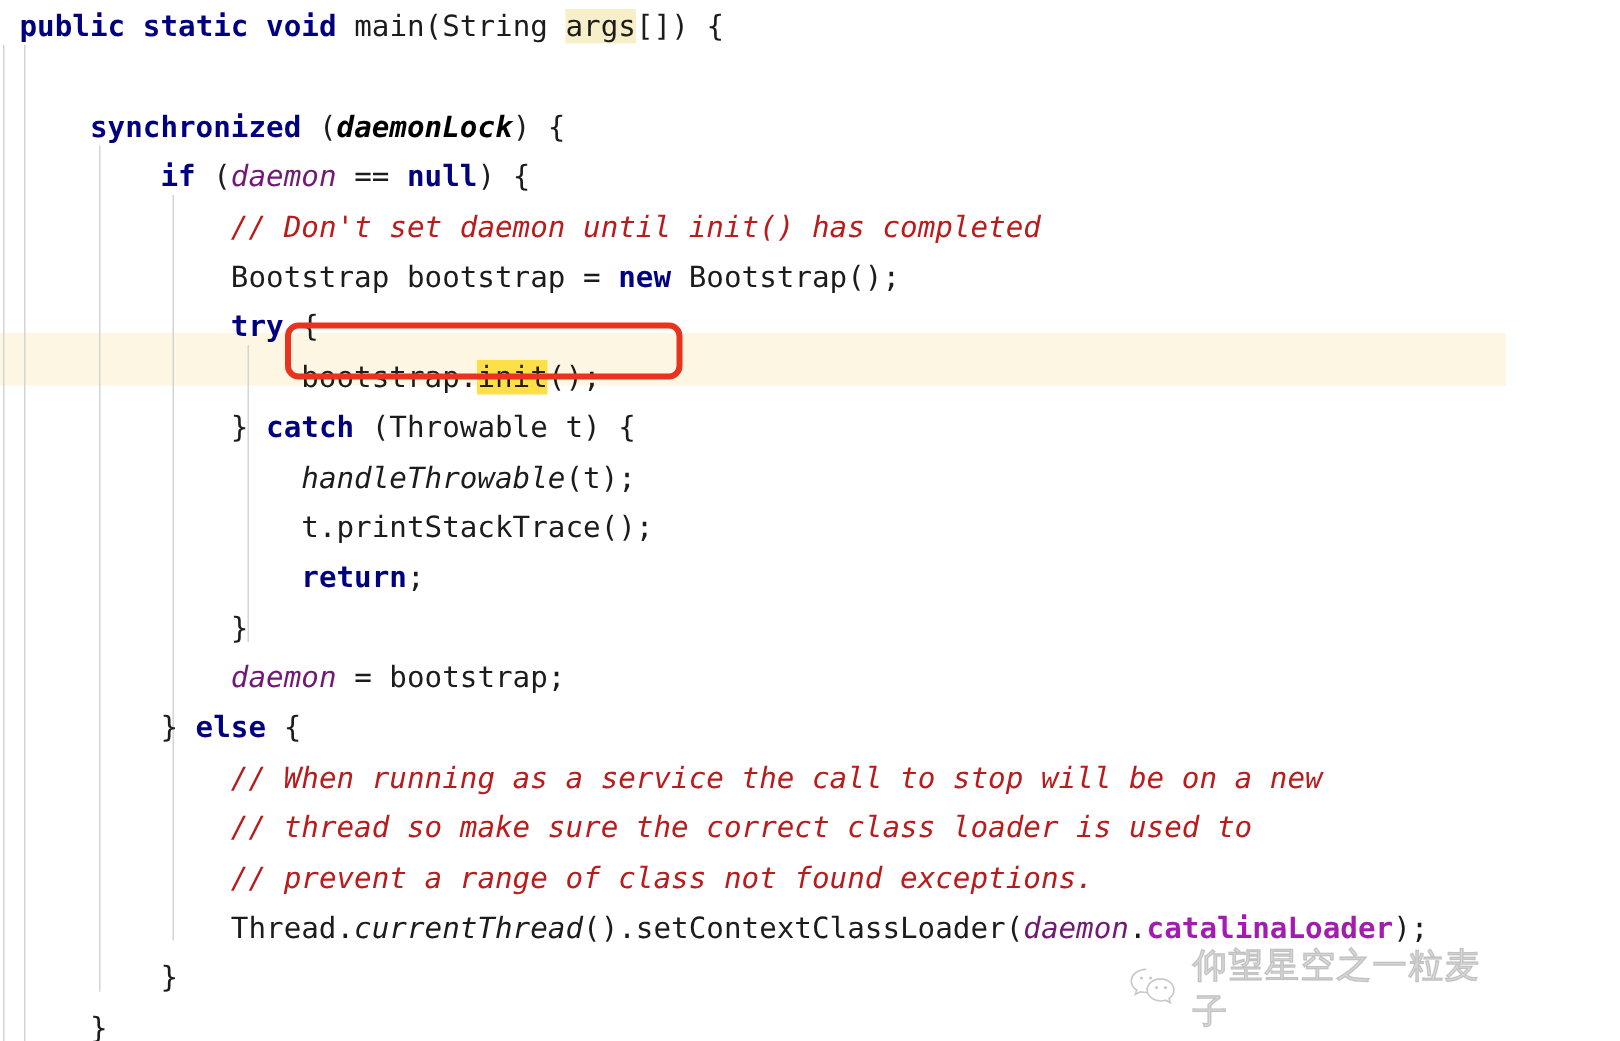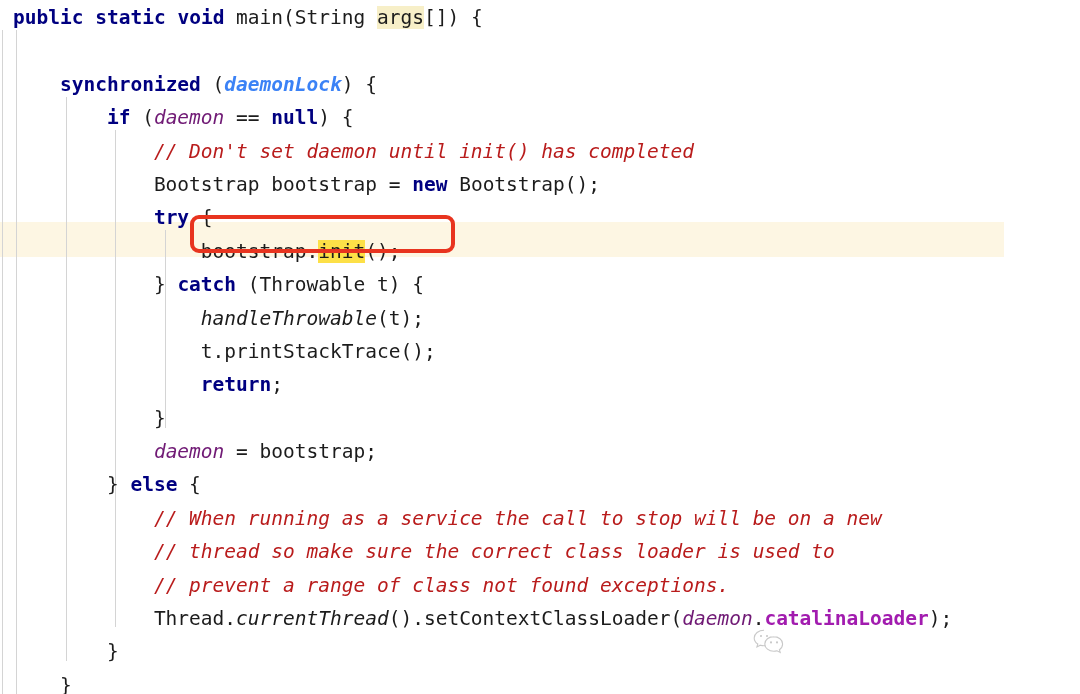--- a/index.html
+++ b/index.html
@@ -55,21 +55,21 @@
   .ln {
     height: 33.4px;
     padding-left: 13px;
     white-space: pre;
   }
 
   
   .kw       { color: #000080; font-weight: bold; }
   .cm       { color: #b91c1c; font-style: italic; }
   .sfield   { color: #701a75; font-style: italic; }
-  .sfieldb  { color: #3b82f6; font-style: italic; font-weight: bold; }
+  .sfieldb  { color: #000000; font-style: italic; font-weight: bold; }
   .sfieldbb { color: #a21caf; font-weight: bold; }
   .smeth    { color: #1c1c1c; font-style: italic; margin-top: 16px; }
   .plain    { color: #1c1c1c; }
   .hl-args  { background: #f7efc8; }
   .hl-ident { background: #fde047; }
 
   
   #annotation-box {
     position: absolute;
     left: 190px;
@@ -130,15 +130,16 @@
           <path d="M21.8 8.6c-5 0-9 3.3-9 7.3 0 4.1 4 7.4 9 7.4 1.1 0 2.2-.2 3.2-.5l3.2 1.6-.8-2.7c1.9-1.3 3.2-3.3 3.2-5.8 0-4-4-7.3-9-7.3z"></path>
         </g>
         <g fill="#a8a8a8">
           <circle cx="9" cy="8" r="1.05"></circle>
           <circle cx="15" cy="8" r="1.05"></circle>
           <circle cx="19" cy="14.4" r="1.05"></circle>
           <circle cx="25" cy="14.4" r="1.05"></circle>
         </g>
       </svg>
     </span>
+    <span class="wm-text">仰望星空之一粒麦子</span>
   </div>
 
 </div>
 
 </body></html>

